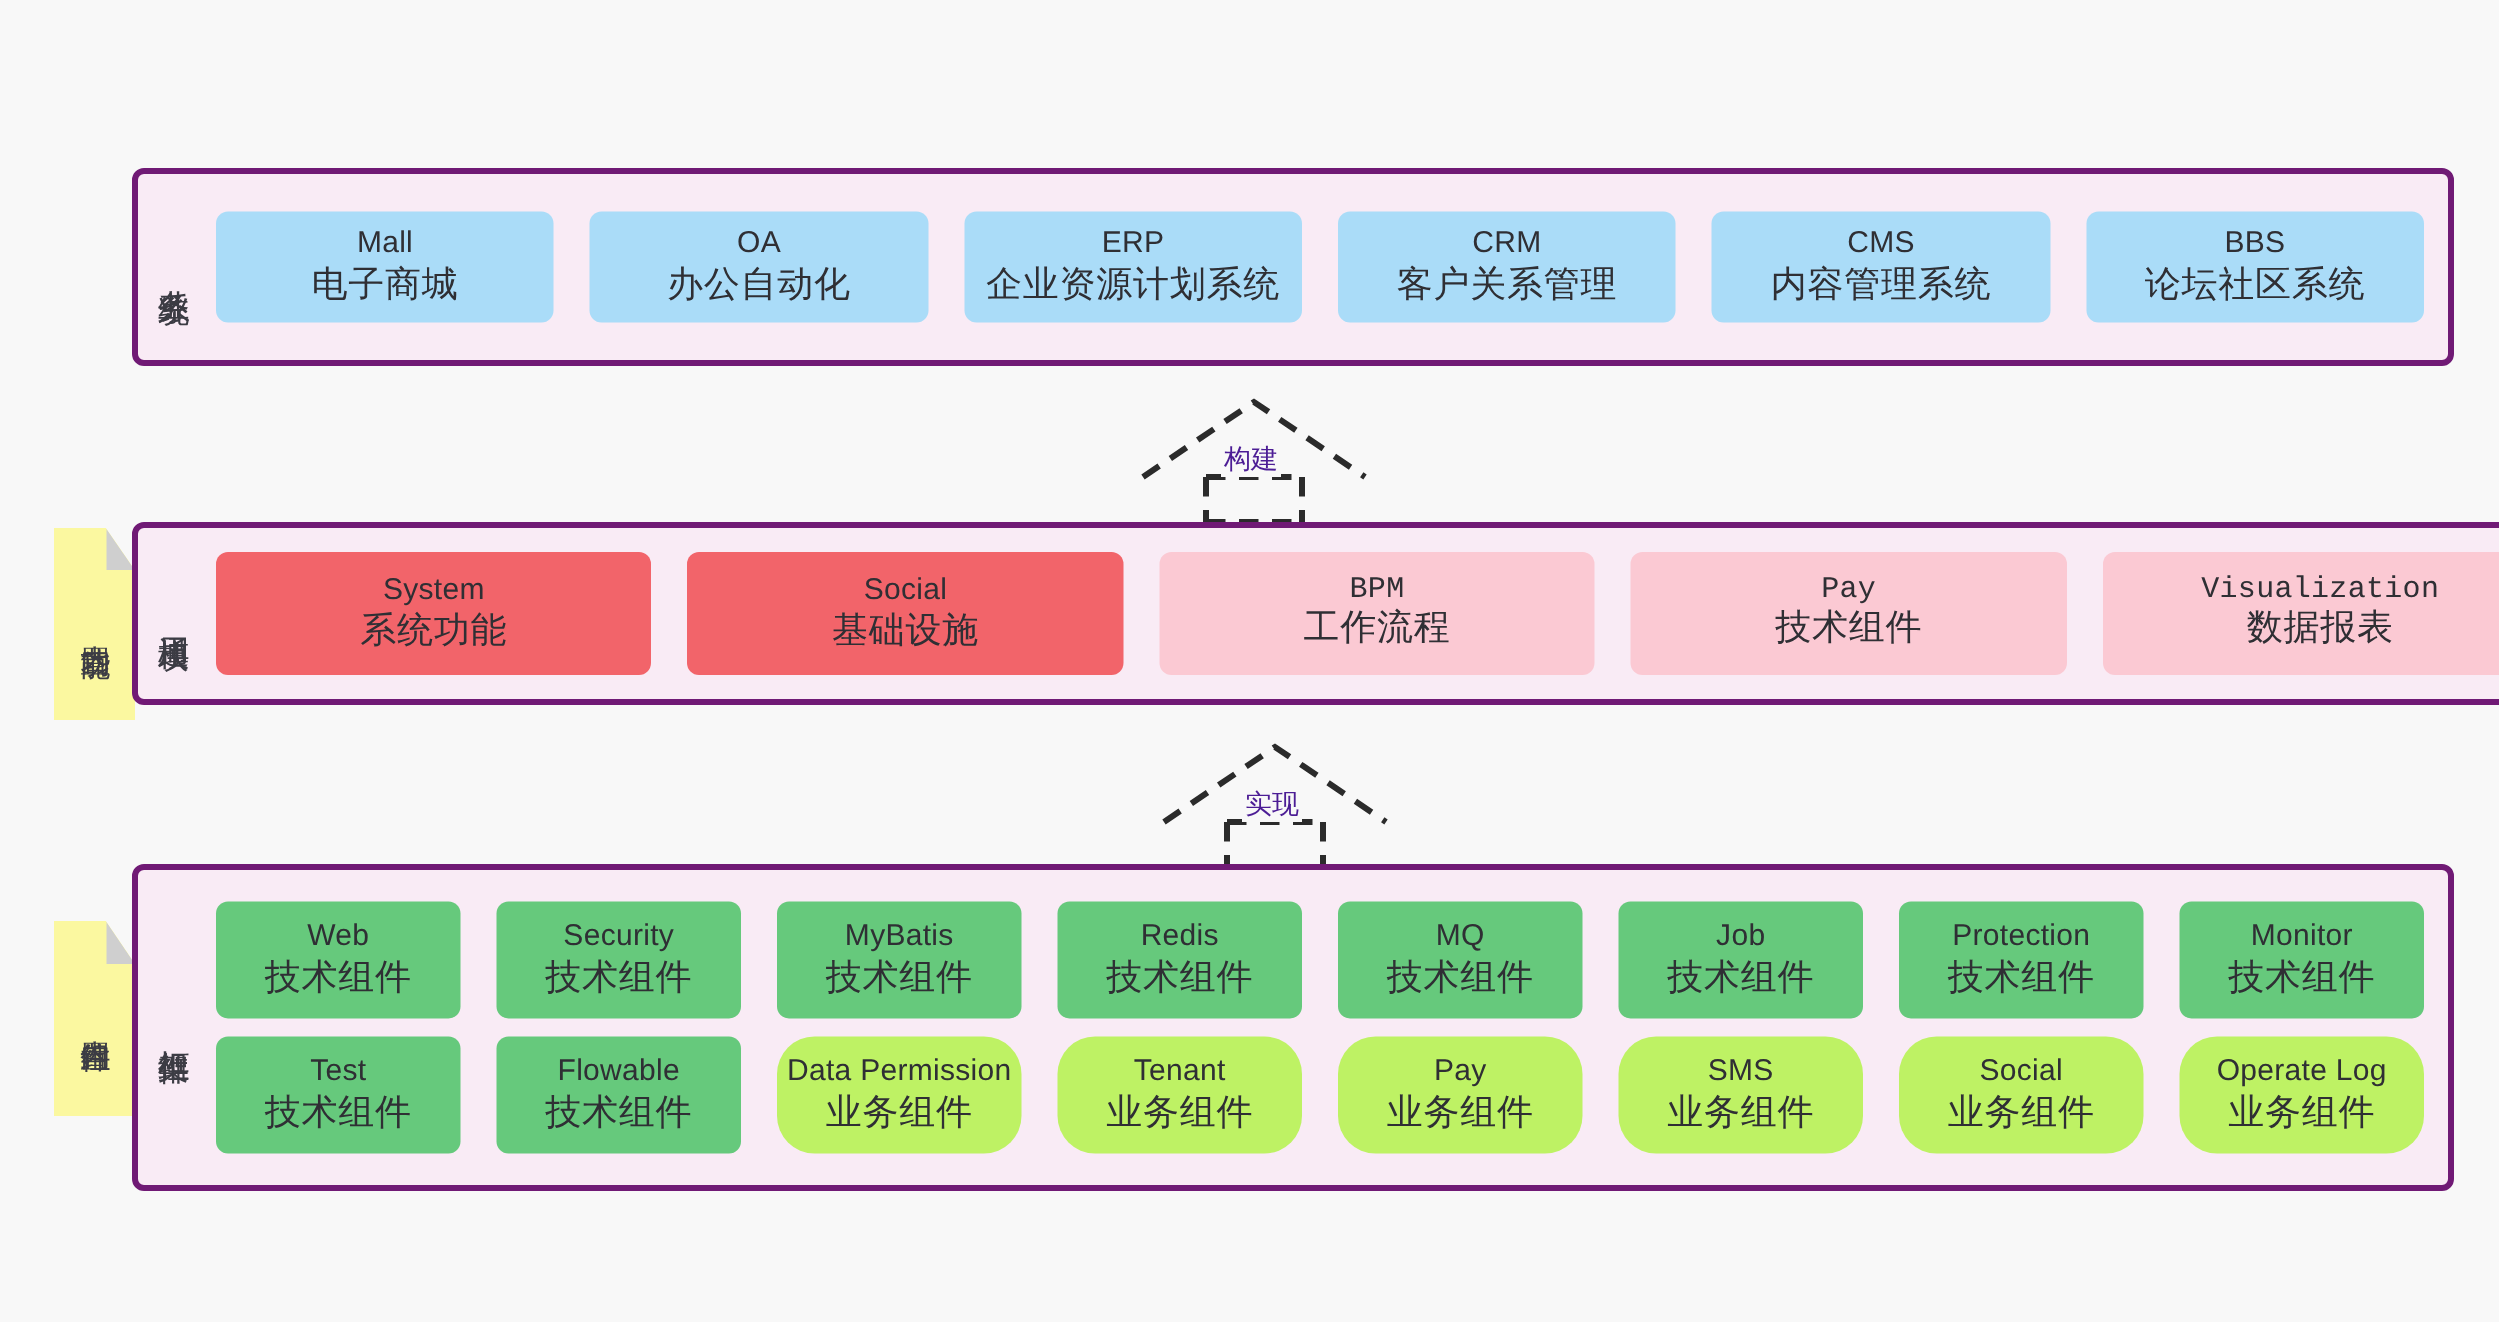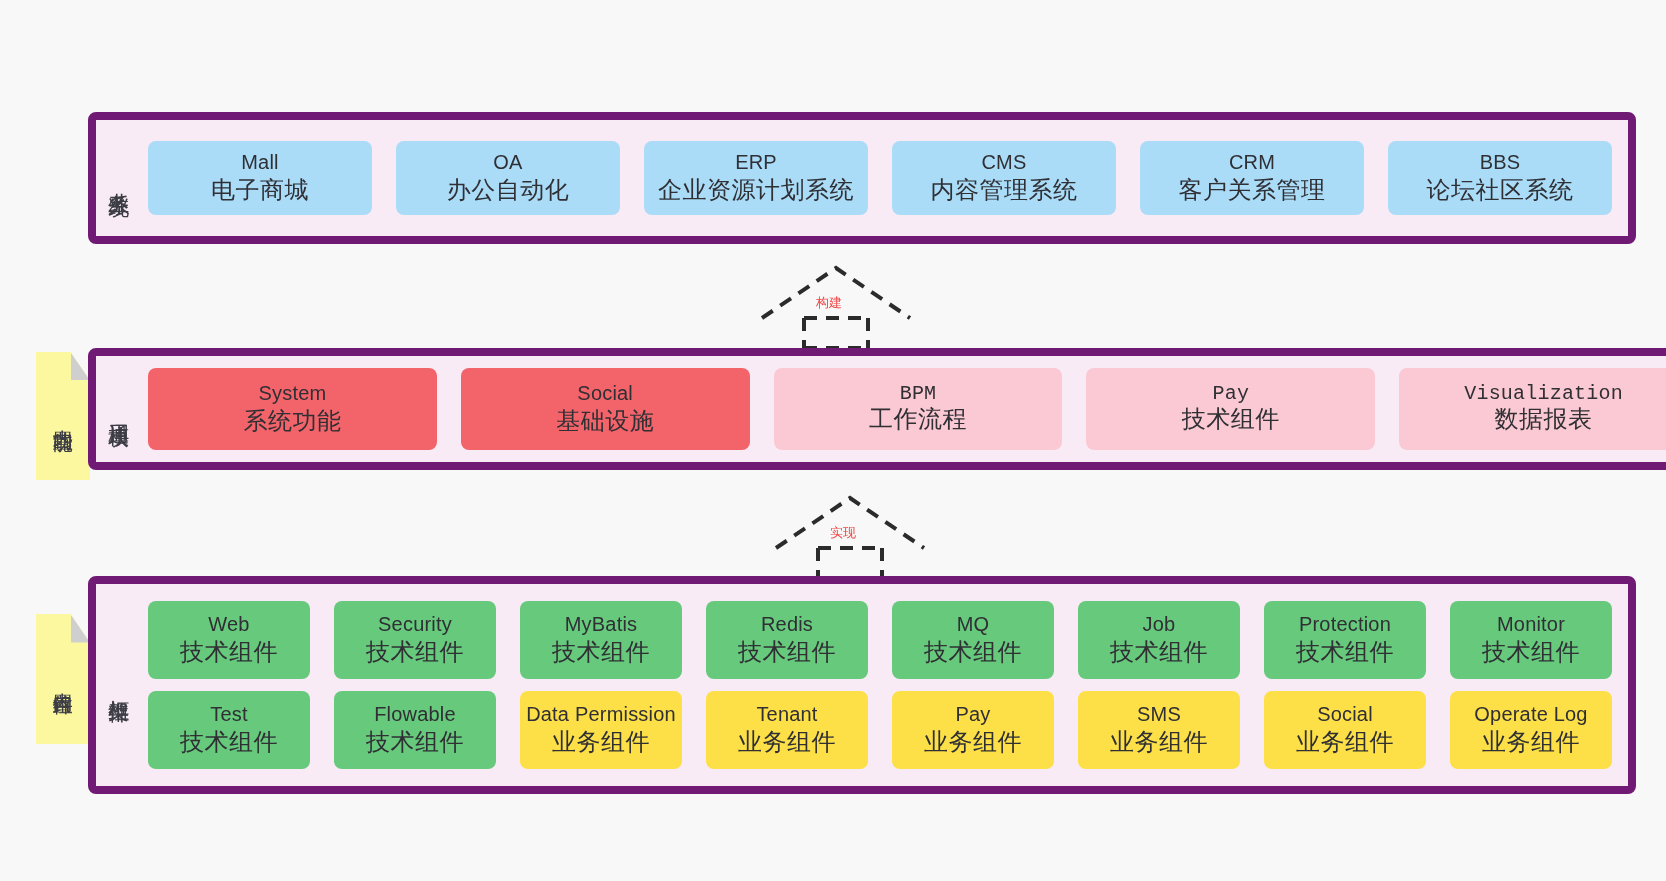--- a/index.html
+++ b/index.html
@@ -19,21 +19,21 @@
   #canvas {
     position: relative;
     width: 1666px;
     height: 881px;
   }
 
   
   .layer {
     position: absolute;
     background: #f9ebf5;
-    border: 8px solid #701a75;
+    border: 4px solid #701a75;
     border-radius: 8px;
     box-sizing: border-box;
     display: flex;
     flex-direction: row;
     align-items: stretch;
   }
 
   .layer-title {
     width: 46px;
     flex: 0 0 46px;
@@ -85,21 +85,21 @@
   }
   .node .n-sub {
     font-size: 24px;
     letter-spacing: 0.5px;
   }
 
   .blue   { background: #aadcf8; }
   .red    { background: #f2646a; }
   .pink   { background: #fbc9d3; font-family: Liberation Mono, monospace; }
   .green  { background: #66c97c; }
-  .lgreen { background: #fde047; }
+  .lgreen { background: #bef264; border-radius: 25px; }
 
   
   #layer-business  { left: 88px;  top: 112px; width: 1548px; height: 132px; }
   #layer-common    { left: 88px;  top: 348px; width: 1624px; height: 122px; }
   #layer-framework { left: 88px;  top: 576px; width: 1548px; height: 218px; }
 
   #layer-business .row  { height: 74px; }
   #layer-common .row    { height: 82px; }
   #layer-framework .row { height: 78px; }
 
@@ -134,22 +134,22 @@
   #note-builtin-comp { left: 36px; top: 614px; width: 54px; height: 130px; }
 
   
   .gen-arrow {
     position: absolute;
     pointer-events: none;
   }
   .gen-arrow svg { display: block; overflow: visible; }
   .gen-label {
     position: absolute;
-    font-size: 13px;
-    color: #ef4444;
+    font-size: 18px;
+    color: #4c1d95;
     background: #f8f8f8;
     padding: 0 2px;
     white-space: nowrap;
     user-select: none;
   }
   #arrow-build  { left: 756px; top: 262px; width: 160px; height: 86px; }
   #arrow-build .gen-label  { left: 58px; top: 32px; }
   #arrow-impl   { left: 770px; top: 492px; width: 160px; height: 86px; }
   #arrow-impl .gen-label   { left: 58px; top: 32px; }
 </style>
@@ -168,26 +168,26 @@
         </div>
         <div class="node blue">
           <span class="n-title">OA</span>
           <span class="n-sub">办公自动化</span>
         </div>
         <div class="node blue">
           <span class="n-title">ERP</span>
           <span class="n-sub">企业资源计划系统</span>
         </div>
         <div class="node blue">
+          <span class="n-title">CRM</span>
+          <span class="n-sub">客户关系管理</span>
+        </div>
+        <div class="node blue">
           <span class="n-title">CMS</span>
           <span class="n-sub">内容管理系统</span>
-        </div>
-        <div class="node blue">
-          <span class="n-title">CRM</span>
-          <span class="n-sub">客户关系管理</span>
         </div>
         <div class="node blue">
           <span class="n-title">BBS</span>
           <span class="n-sub">论坛社区系统</span>
         </div>
       </div>
     </div>
   </div>
 
   <div class="gen-arrow" id="arrow-build">

